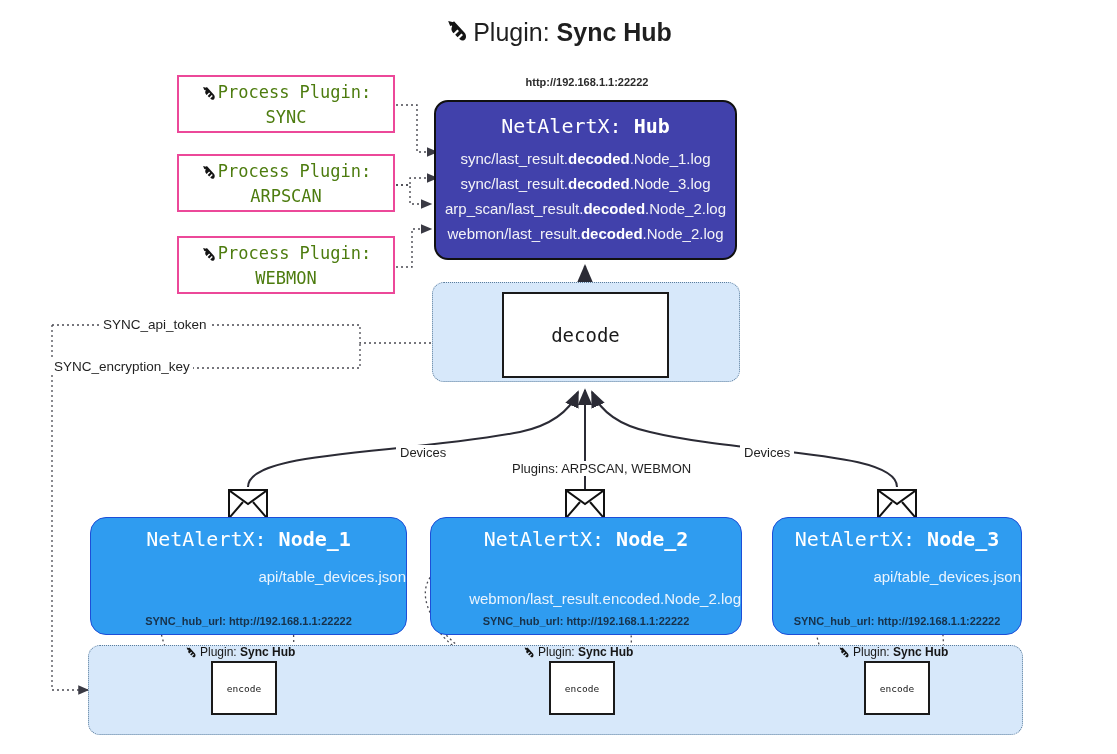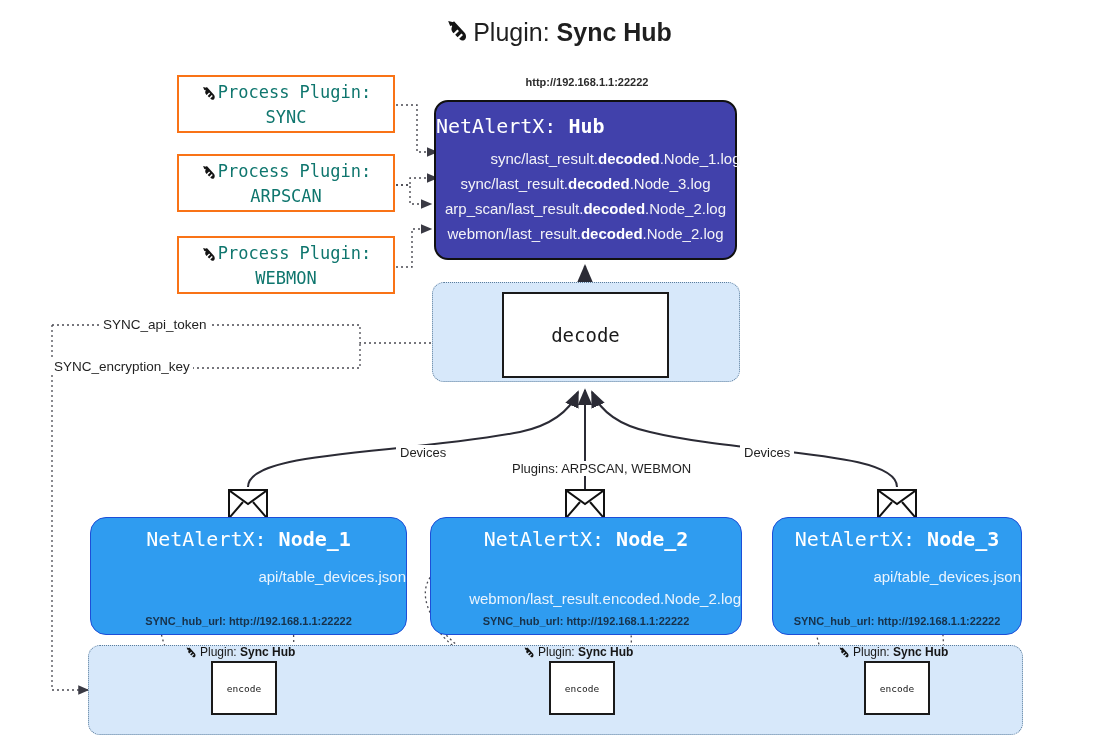--- a/index.html
+++ b/index.html
@@ -32,48 +32,48 @@
   }
   #page-title .ttl-strong{font-weight:bold;}
   .plug{
     display:inline-block;
     vertical-align:-3px;
     margin-right:2px;
   }
   
   .proc-box{
     width:218px;height:58px;
-    border:2px solid #f97316;
+    border:2px solid #ec4899;
     background:#ffffff;
     box-sizing:border-box;
     font-family:"DejaVu Sans Mono","Liberation Mono",monospace;
     font-size:17px;
     line-height:1.25;
     text-align:center;
     padding-top:5px;
-    color:#0f766e;
+    color:#4d7c0f;
   }
   .proc-box .l1{display:block;white-space:nowrap;}
   .proc-box .l2{display:block;}
   .proc-box .plug{vertical-align:-4px;margin-right:0px;}
   
   #hub-url{
     left:437px;top:76px;width:300px;text-align:center;
     font-size:11px;font-weight:bold;color:#2b2b2b;
   }
   #hub-box{
     left:434px;top:100px;width:303px;height:160px;
     background:#4141ab;
     border:2px solid #101010;
     border-radius:14px;
     box-sizing:border-box;
   }
   #hub-title{
     position:absolute;left:0;top:12px;width:100%;
-    text-align:left;color:#ffffff;
+    text-align:center;color:#ffffff;
     font-family:"DejaVu Sans Mono","Liberation Mono",monospace;
     font-size:20px;
   }
   #hub-title b{font-weight:bold;}
   .hub-line{
     position:absolute;left:0;width:100%;
     text-align:center;
     color:#f3f3f7;
     font-size:15px;
     white-space:nowrap;
@@ -276,21 +276,21 @@
       </span><span>Process Plugin:</span>
     </span>
     <span class="l2">WEBMON</span>
   </div>
 
   <div class="abs" id="hub-url">http://192.168.1.1:22222</div>
 
   <div class="abs" id="hub-box">
     <div id="hub-title"><span>NetAlertX: </span><b>Hub</b></div>
 
-    <div class="hub-line" style="top:48px;margin-left:30px;"><span>sync/last_result.</span><b>decoded</b><span>.Node_1.log</span></div>
+    <div class="hub-line" style="top:48px;"><span>sync/last_result.</span><b>decoded</b><span>.Node_1.log</span></div>
 
     <div class="hub-line" style="top:73px;"><span>sync/last_result.</span><b>decoded</b><span>.Node_3.log</span></div>
 
     <div class="hub-line" style="top:98px;"><span>arp_scan/last_result.</span><b>decoded</b><span>.Node_2.log</span></div>
 
     <div class="hub-line" style="top:123px;"><span>webmon/last_result.</span><b>decoded</b><span>.Node_2.log</span></div>
   </div>
 
   <div class="abs" id="decode-zone"></div>
   <div class="abs" id="decode-box">decode</div>

